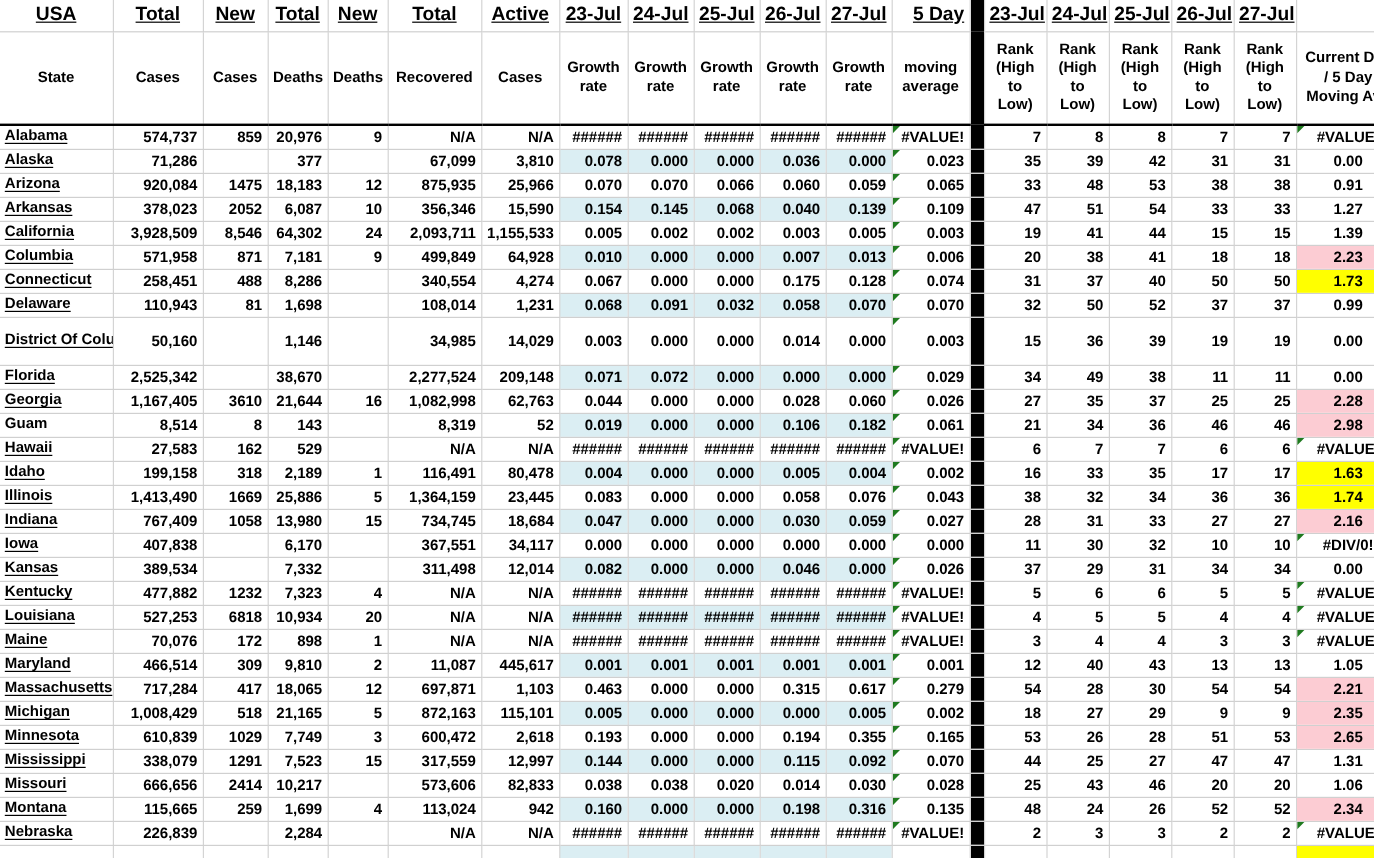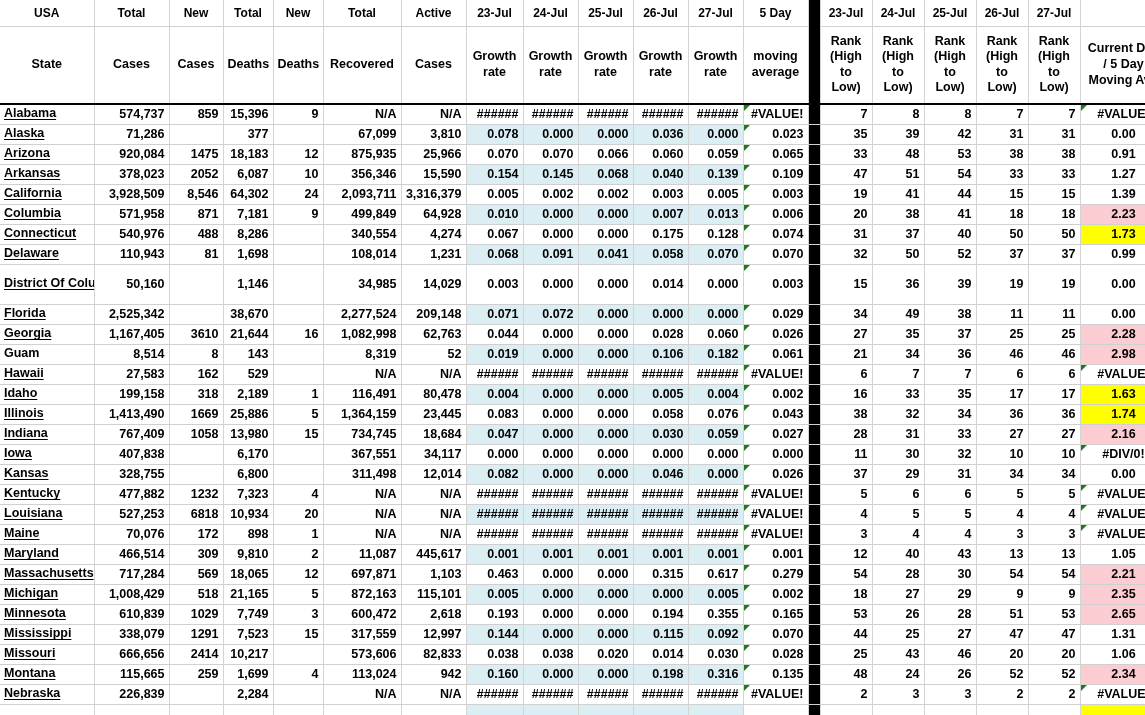--- a/index.html
+++ b/index.html
@@ -30,23 +30,24 @@
     white-space: nowrap;
     vertical-align: middle;
     font-weight: bold;
     background-clip: padding-box;
   }
 
   
   tr.hdr-top td {
     height: 26px;
     text-align: center;
-    font-size: 12px;
+    font-size: 16px;
     border-bottom: 1px solid #d0d0d0;
     vertical-align: middle;
+    text-decoration: underline;
   }
   tr.hdr-main td {
     height: 78px;
     text-align: center;
     font-size: 12.5px;
     white-space: normal;
     line-height: 1.25;
     vertical-align: middle;
     border-bottom: 2px solid #000000;
   }
@@ -145,21 +146,21 @@
         <td>New</td>
         <td>Total</td>
         <td>New</td>
         <td>Total</td>
         <td>Active</td>
         <td>23-Jul</td>
         <td>24-Jul</td>
         <td>25-Jul</td>
         <td>26-Jul</td>
         <td>27-Jul</td>
-        <td style="text-align:center">5 Day</td>
+        <td style="text-align:right">5 Day</td>
         <td class="blk"></td>
         <td>23-Jul</td>
         <td>24-Jul</td>
         <td>25-Jul</td>
         <td>26-Jul</td>
         <td>27-Jul</td>
         <td></td>
       </tr>
       <tr class="hdr-main">
         <td>State</td>
@@ -182,21 +183,21 @@
         <td>Rank (High to Low)</td>
         <td>Rank (High to Low)</td>
         <td>Current Day / 5 Day Moving Avg</td>
       </tr>
     </thead>
     <tbody id="tbody">
         <tr class="drow">
           <td class="state"><span class="link">Alabama</span></td>
           <td class="num">574,737</td>
           <td class="num">859</td>
-          <td class="num">15,396</td>
+          <td class="num">20,976</td>
           <td class="num">9</td>
           <td class="num">N/A</td>
           <td class="num">N/A</td>
           <td class="gr">######</td>
           <td class="gr">######</td>
           <td class="gr">######</td>
           <td class="gr">######</td>
           <td class="gr">######</td>
           <td class="mavg"><span class="cmt"></span>#VALUE!</td>
           <td class="blk"></td>
@@ -273,21 +274,21 @@
           <td class="rank">33</td>
           <td class="cda">1.27</td>
         </tr>
         <tr class="drow">
           <td class="state"><span class="link">California</span></td>
           <td class="num">3,928,509</td>
           <td class="num">8,546</td>
           <td class="num">64,302</td>
           <td class="num">24</td>
           <td class="num">2,093,711</td>
-          <td class="num">3,316,379</td>
+          <td class="num">1,155,533</td>
           <td class="gr">0.005</td>
           <td class="gr">0.002</td>
           <td class="gr">0.002</td>
           <td class="gr">0.003</td>
           <td class="gr">0.005</td>
           <td class="mavg"><span class="cmt"></span>0.003</td>
           <td class="blk"></td>
           <td class="rank">19</td>
           <td class="rank">41</td>
           <td class="rank">44</td>
@@ -312,21 +313,21 @@
           <td class="blk"></td>
           <td class="rank">20</td>
           <td class="rank">38</td>
           <td class="rank">41</td>
           <td class="rank">18</td>
           <td class="rank">18</td>
           <td class="cda hl-pink">2.23</td>
         </tr>
         <tr class="drow">
           <td class="state"><span class="link">Connecticut</span></td>
-          <td class="num">540,976</td>
+          <td class="num">258,451</td>
           <td class="num">488</td>
           <td class="num">8,286</td>
           <td class="num"></td>
           <td class="num">340,554</td>
           <td class="num">4,274</td>
           <td class="gr">0.067</td>
           <td class="gr">0.000</td>
           <td class="gr">0.000</td>
           <td class="gr">0.175</td>
           <td class="gr">0.128</td>
@@ -342,21 +343,21 @@
         <tr class="drow band">
           <td class="state"><span class="link">Delaware</span></td>
           <td class="num">110,943</td>
           <td class="num">81</td>
           <td class="num">1,698</td>
           <td class="num"></td>
           <td class="num">108,014</td>
           <td class="num">1,231</td>
           <td class="gr">0.068</td>
           <td class="gr">0.091</td>
-          <td class="gr">0.041</td>
+          <td class="gr">0.032</td>
           <td class="gr">0.058</td>
           <td class="gr">0.070</td>
           <td class="mavg"><span class="cmt"></span>0.070</td>
           <td class="blk"></td>
           <td class="rank">32</td>
           <td class="rank">50</td>
           <td class="rank">52</td>
           <td class="rank">37</td>
           <td class="rank">37</td>
           <td class="cda">0.99</td>
@@ -554,23 +555,23 @@
           <td class="blk"></td>
           <td class="rank">11</td>
           <td class="rank">30</td>
           <td class="rank">32</td>
           <td class="rank">10</td>
           <td class="rank">10</td>
           <td class="cda"><span class="cmt"></span>#DIV/0!</td>
         </tr>
         <tr class="drow band">
           <td class="state"><span class="link">Kansas</span></td>
-          <td class="num">328,755</td>
-          <td class="num"></td>
-          <td class="num">6,800</td>
+          <td class="num">389,534</td>
+          <td class="num"></td>
+          <td class="num">7,332</td>
           <td class="num"></td>
           <td class="num">311,498</td>
           <td class="num">12,014</td>
           <td class="gr">0.082</td>
           <td class="gr">0.000</td>
           <td class="gr">0.000</td>
           <td class="gr">0.046</td>
           <td class="gr">0.000</td>
           <td class="mavg"><span class="cmt"></span>0.026</td>
           <td class="blk"></td>
@@ -665,21 +666,21 @@
           <td class="rank">12</td>
           <td class="rank">40</td>
           <td class="rank">43</td>
           <td class="rank">13</td>
           <td class="rank">13</td>
           <td class="cda">1.05</td>
         </tr>
         <tr class="drow">
           <td class="state"><span class="link">Massachusetts</span></td>
           <td class="num">717,284</td>
-          <td class="num">569</td>
+          <td class="num">417</td>
           <td class="num">18,065</td>
           <td class="num">12</td>
           <td class="num">697,871</td>
           <td class="num">1,103</td>
           <td class="gr">0.463</td>
           <td class="gr">0.000</td>
           <td class="gr">0.000</td>
           <td class="gr">0.315</td>
           <td class="gr">0.617</td>
           <td class="mavg"><span class="cmt"></span>0.279</td>

